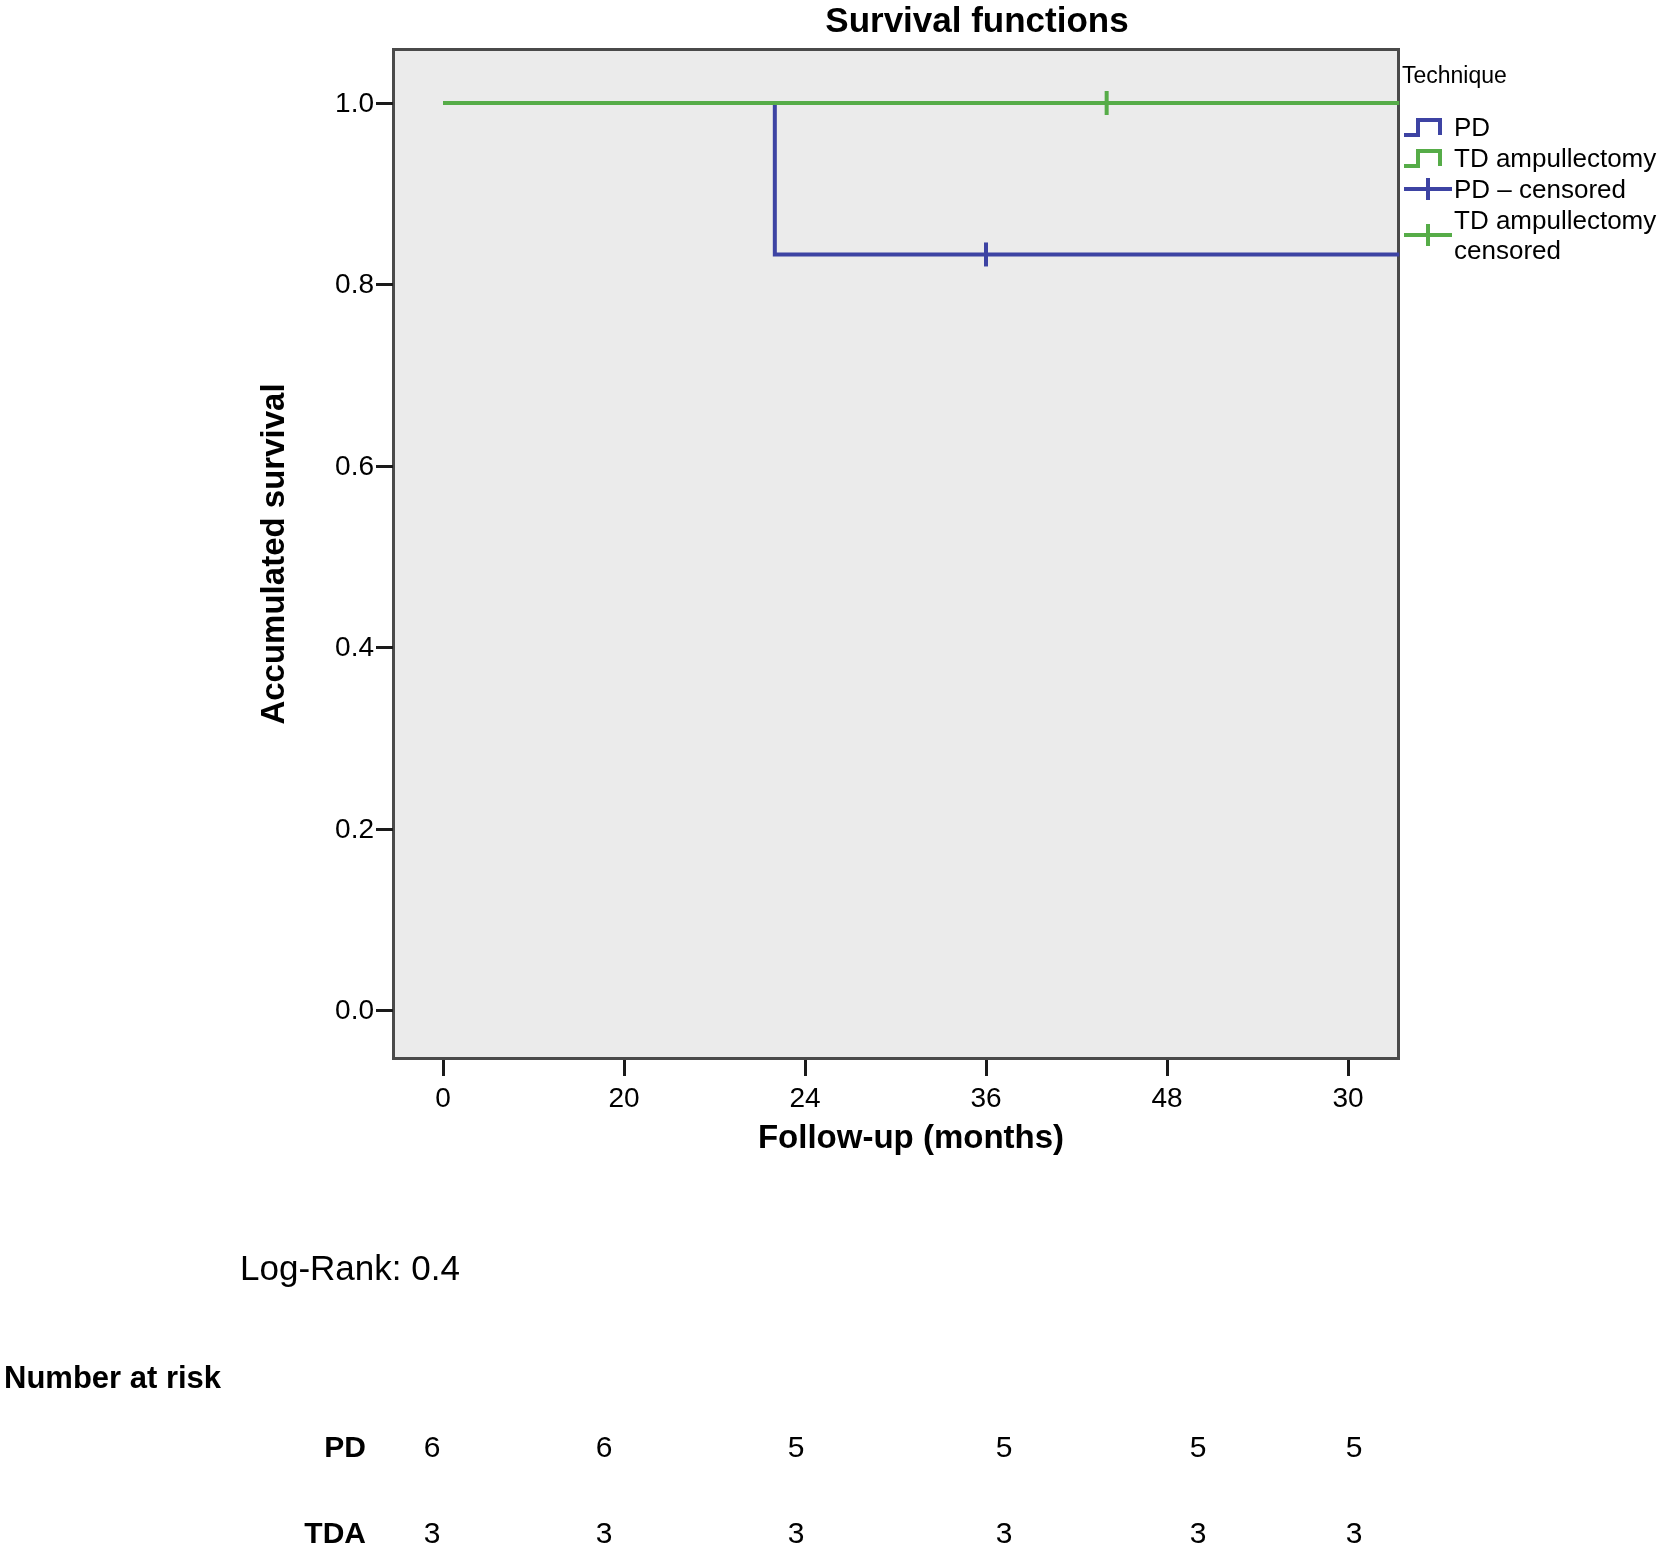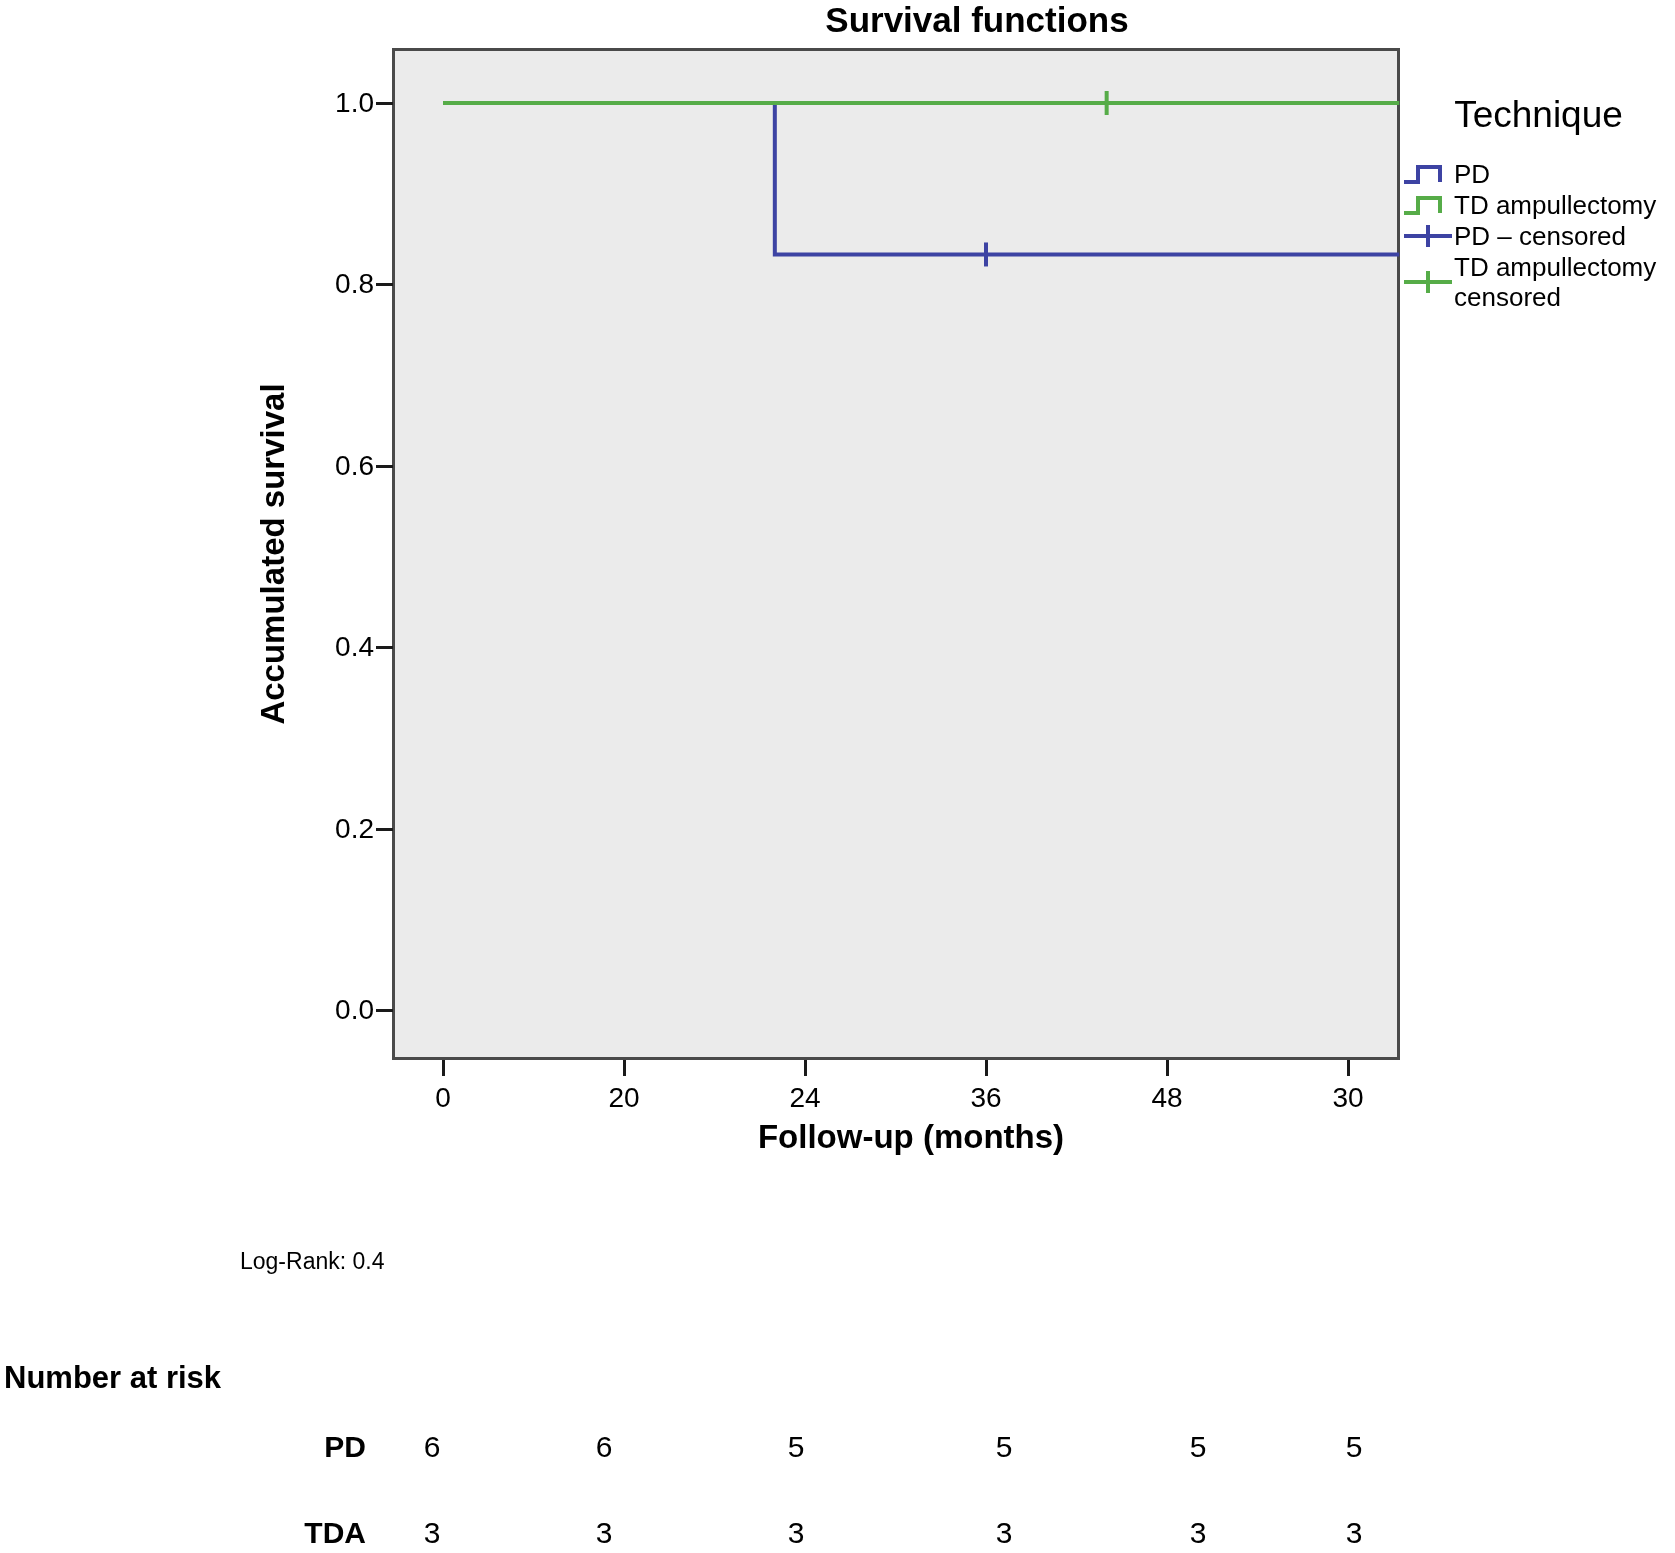--- a/index.html
+++ b/index.html
@@ -48,32 +48,32 @@
   }
   #x-axis-title{
     left:392px;top:1118px;width:1038px;
     text-align:center;
     font-size:33px;font-weight:bold;
   }
   #legend{
     left:1402px;top:62px;width:273px;
   }
   #legend-title{
-    text-align:center;font-size:37px;margin-bottom:22px;margin-top:32px;
+    text-align:left;font-size:23px;margin-bottom:22px;
   }
   .legend-item{
     display:flex;align-items:center;
     min-height:31px;
   }
   .legend-swatch{flex:0 0 52px;}
   .legend-label{
     font-size:26px;line-height:30px;
   }
   #log-rank{
-    left:240px;top:1248px;font-size:23px;
+    left:240px;top:1248px;font-size:35px;
   }
   #number-at-risk{
     left:4px;top:1360px;font-size:31px;font-weight:bold;
   }
   .risk-row-label{
     position:absolute;left:246px;width:120px;
     text-align:right;font-size:30px;font-weight:bold;
   }
   .risk-value{
     position:absolute;transform:translateX(-50%);

